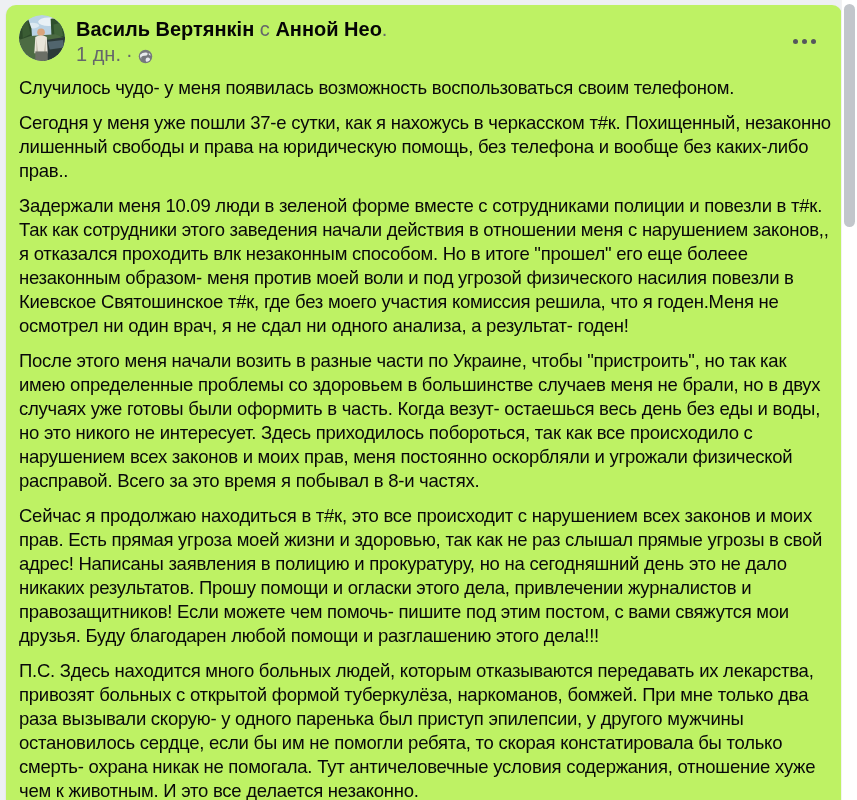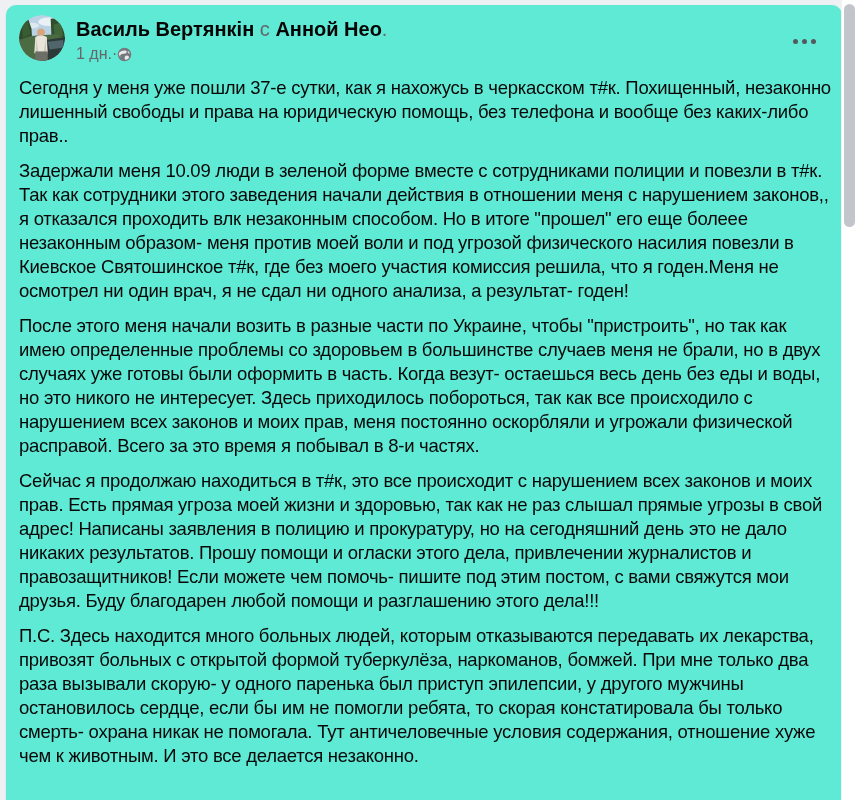--- a/index.html
+++ b/index.html
@@ -4,32 +4,32 @@
 <style>
   html,body{margin:0;padding:0;}
   body{
     width:857px;height:800px;overflow:hidden;position:relative;
     background:#eef0f3;
     font-family:"Liberation Sans","DejaVu Sans",sans-serif;
     -webkit-font-smoothing:antialiased;
   }
   .card{
     position:absolute;left:6px;top:5px;right:15px;bottom:0;
-    background:#5eead4;border-radius:10px 10px 0 0;
+    background:#bef264;border-radius:10px 10px 0 0;
     box-shadow:0 1px 2px rgba(0,0,0,.12);
   }
   
   .header{position:relative;display:flex;align-items:flex-start;padding:10px 40px 4px 13px;}
   .avatar{width:46px;height:46px;border-radius:50%;overflow:hidden;flex:0 0 46px;cursor:pointer;}
   .avatar svg{display:block;}
   .head-text{margin-left:11px;padding-top:1px;min-width:0;}
   .title-line{font-size:20px;line-height:26px;color:#050505;font-weight:700;white-space:nowrap;}
   .title-line .plain{font-weight:400;color:#65676b;}
   .title-line a{color:#050505;text-decoration:none;cursor:pointer;}
-  .meta-line{display:flex;align-items:center;font-size:16px;line-height:20px;color:#65676b;margin-top:2px;}
+  .meta-line{display:flex;align-items:center;gap:5px;font-size:20px;line-height:20px;color:#65676b;margin-top:2px;}
   .meta-line .ts{cursor:pointer;}
   .globe{width:15px;height:15px;display:inline-block;}
   .more-btn{
     position:absolute;right:22px;top:26px;display:flex;gap:4px;align-items:center;
     padding:8px 4px;cursor:pointer;border-radius:6px;
   }
   .more-btn .dot{width:5px;height:5px;border-radius:50%;background:#55585c;}
   
   .post-text{
     padding:8px 8px 0 13px;
@@ -95,20 +95,21 @@
     </div>
 
     <div class="more-btn">
       <span class="dot"></span>
       <span class="dot"></span>
       <span class="dot"></span>
     </div>
   </div>
 
   <div class="post-text">
+    <p>Случилось чудо- у меня появилась возможность воспользоваться своим телефоном.</p>
     <p>Сегодня у меня уже пошли 37-е сутки, как я нахожусь в черкасском т#к. Похищенный, незаконно лишенный свободы и права на юридическую помощь, без телефона и вообще без каких-либо прав..</p>
     <p>Задержали меня 10.09 люди в зеленой форме вместе с сотрудниками полиции и повезли в т#к. Так как сотрудники этого заведения начали действия в отношении меня с нарушением законов,, я отказался проходить влк незаконным способом. Но в итоге "прошел" его еще болеее незаконным образом- меня против моей воли и под угрозой физического насилия повезли в Киевское Святошинское т#к, где без моего участия комиссия решила, что я годен.Меня не осмотрел ни один врач, я не сдал ни одного анализа, а результат- годен!</p>
     <p>После этого меня начали возить в разные части по Украине, чтобы "пристроить", но так как имею определенные проблемы со здоровьем в большинстве случаев меня не брали, но в двух случаях уже готовы были оформить в часть. Когда везут- остаешься весь день без еды и воды, но это никого не интересует. Здесь приходилось побороться, так как все происходило с нарушением всех законов и моих прав, меня постоянно оскорбляли и угрожали физической расправой. Всего за это время я побывал в 8-и частях.</p>
     <p>Сейчас я продолжаю находиться в т#к, это все происходит с нарушением всех законов и моих прав. Есть прямая угроза моей жизни и здоровью, так как не раз слышал прямые угрозы в свой адрес! Написаны заявления в полицию и прокуратуру, но на сегодняшний день это не дало никаких результатов. Прошу помощи и огласки этого дела, привлечении журналистов и правозащитников! Если можете чем помочь- пишите под этим постом, с вами свяжутся мои друзья. Буду благодарен любой помощи и разглашению этого дела!!!</p>
     <p>П.С. Здесь находится много больных людей, которым отказываются передавать их лекарства, привозят больных с открытой формой туберкулёза, наркоманов, бомжей. При мне только два раза вызывали скорую- у одного паренька был приступ эпилепсии, у другого мужчины остановилось сердце, если бы им не помогли ребята, то скорая констатировала бы только смерть- охрана никак не помогала. Тут античеловечные условия содержания, отношение хуже чем к животным. И это все делается незаконно.</p>
   </div>
 
 </div>
 
 <div class="scroll-track">

